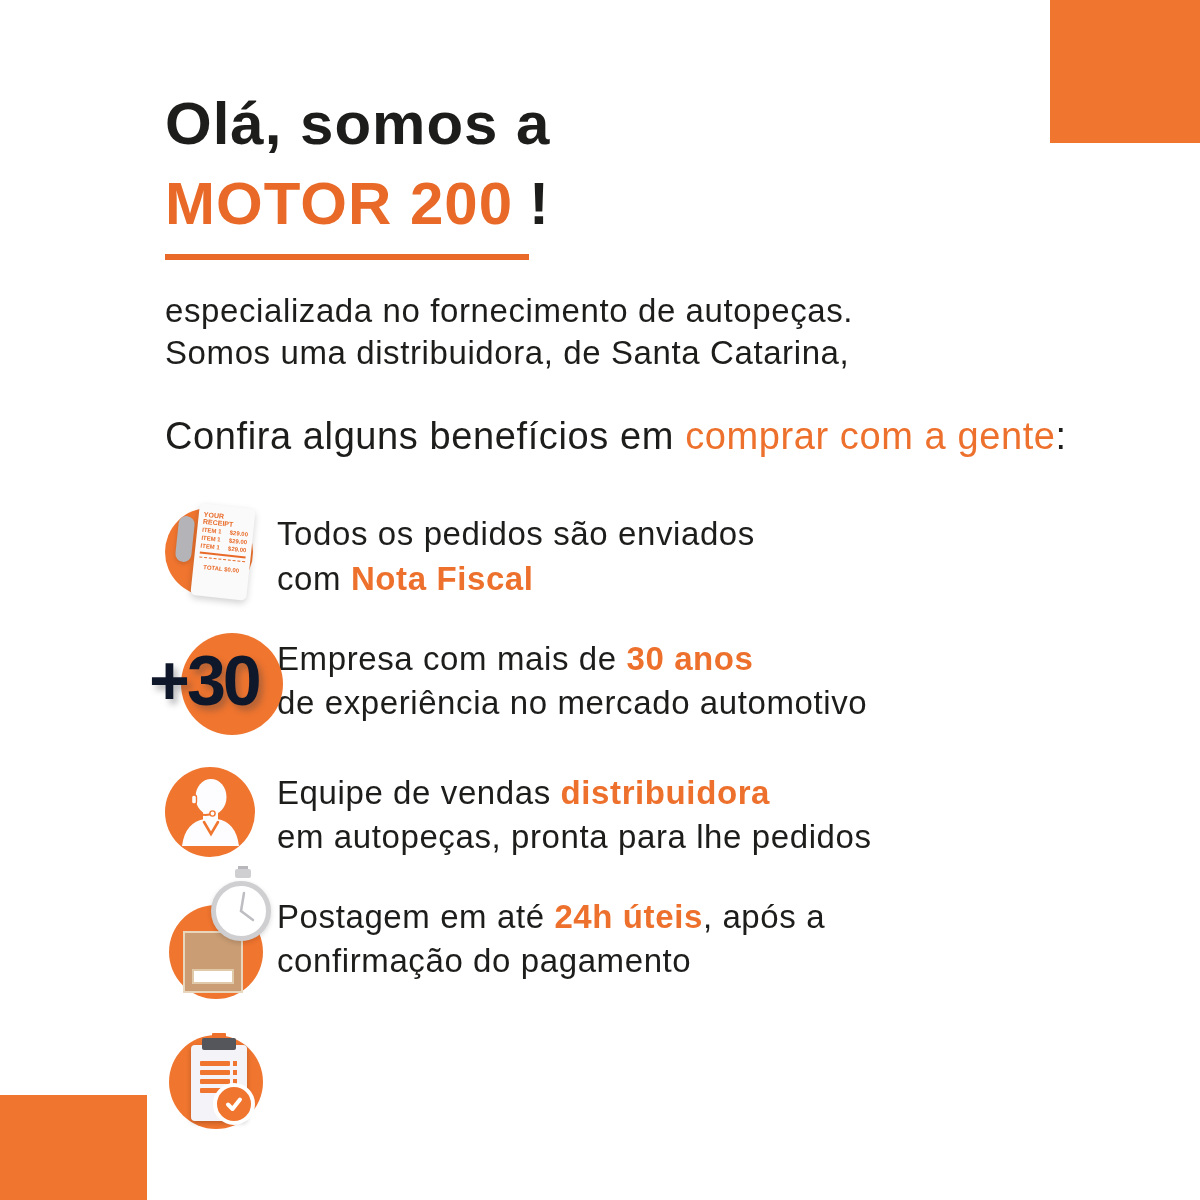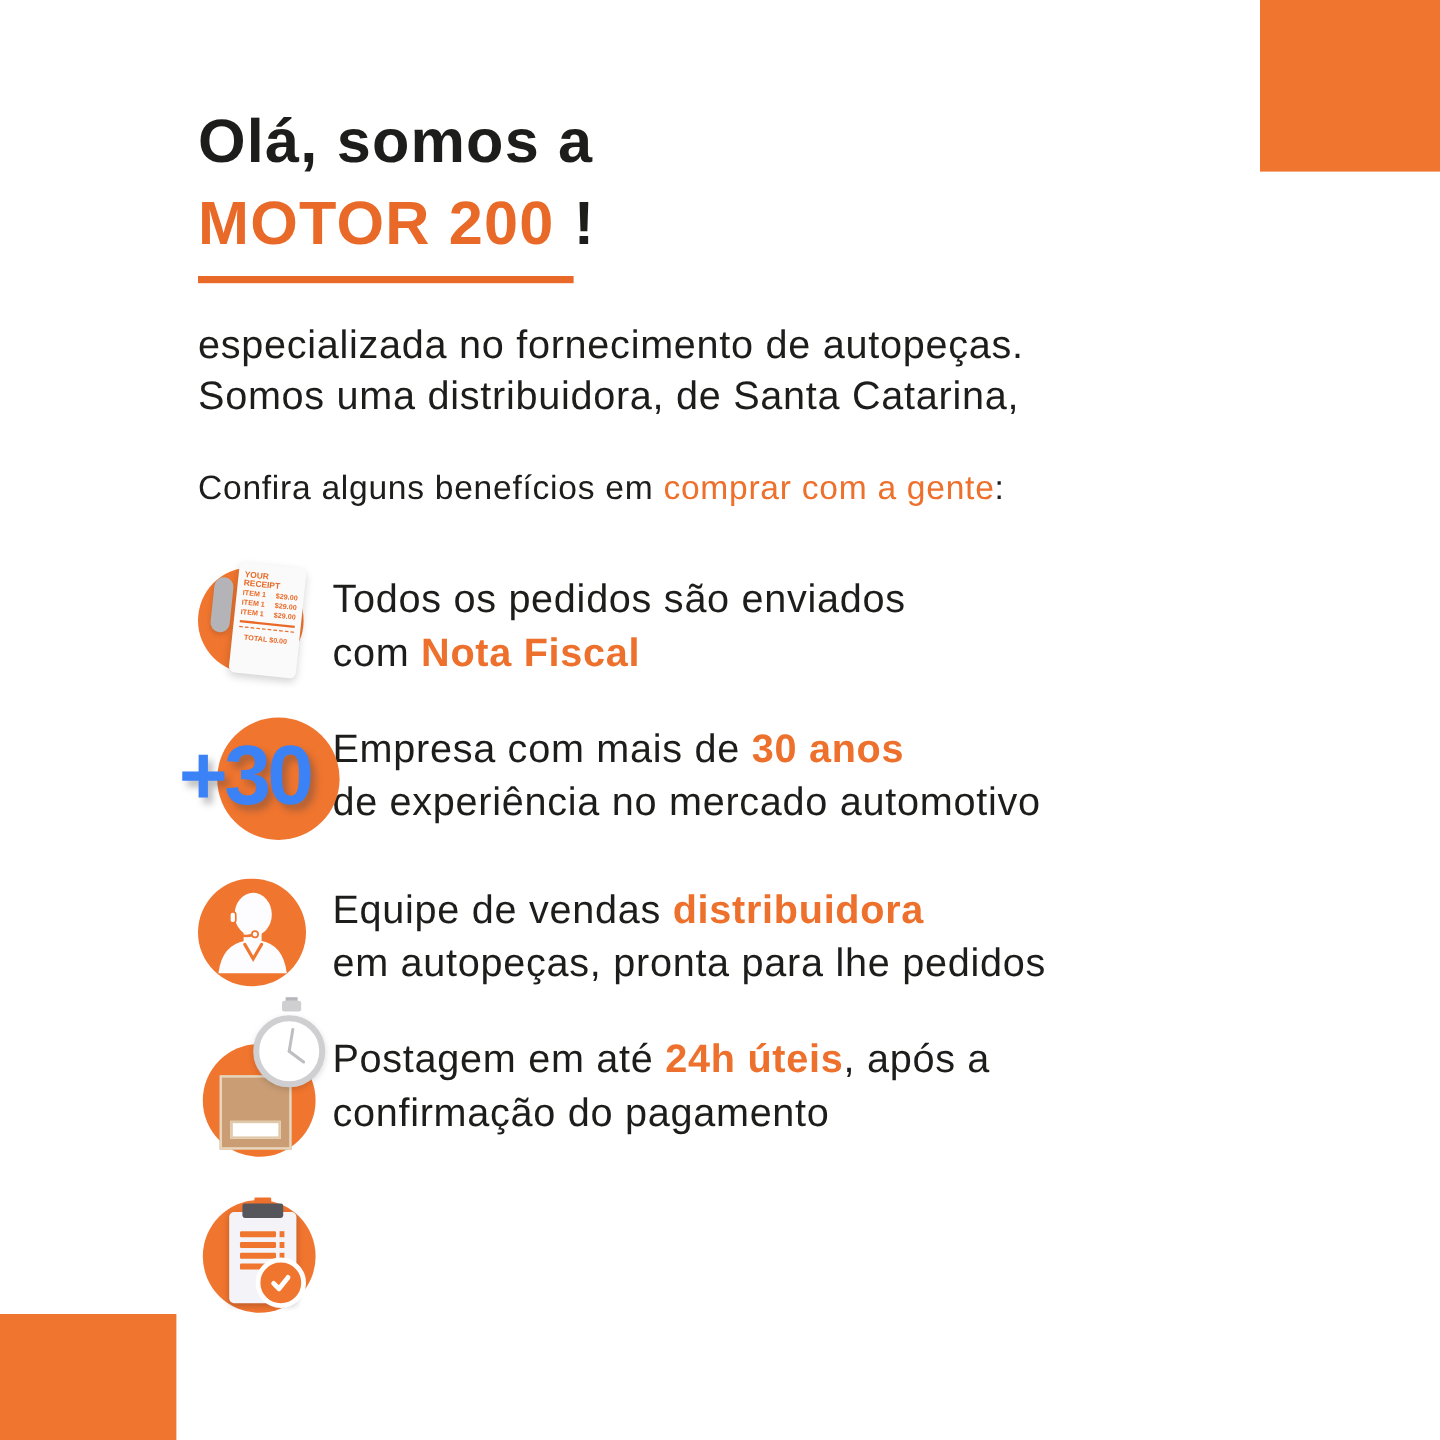--- a/index.html
+++ b/index.html
@@ -5,29 +5,29 @@
   html,body{margin:0;padding:0;background:#fff;}
   .canvas{position:relative;width:1200px;height:1200px;background:#ffffff;overflow:hidden;
           font-family:"Liberation Sans", sans-serif;color:#1D1D1B;}
   .corner{position:absolute;background:#F0752F;}
   .corner.tr{top:0;right:0;width:150px;height:143px;}
   .corner.bl{bottom:0;left:0;width:147px;height:105px;}
 
   .content{position:absolute;left:165px;top:84px;width:930px;}
 
   
-  .title{font-size:51px;font-weight:800;line-height:1.33;letter-spacing:1px;margin:0;}
+  .title{font-size:60px;font-weight:800;line-height:1.33;letter-spacing:1px;margin:0;}
   .title .brand{color:#E96A28;display:inline-block;border-bottom:6px solid #E96A28;
                 padding:0 16px 10px 0;}
   .title .bang{color:#1D1D1B;}
 
   
   .intro{margin:30px 0 0 0;font-size:33px;line-height:1.3;letter-spacing:0.6px;}
   .intro span{display:block;}
-  .lead{margin:40px 0 0 0;font-size:28px;letter-spacing:0.6px;}
+  .lead{margin:40px 0 0 0;font-size:38px;letter-spacing:0.6px;}
   .hl{color:#ED702D;font-weight:700;}
   .lead .hl{font-weight:400;}
 
   
   .benefits{margin-top:50px;display:flex;flex-direction:column;gap:32px;}
   .row{display:flex;align-items:flex-start;}
   .iconwrap{width:112px;flex:0 0 112px;position:relative;}
   .btext{font-size:33px;line-height:1.34;letter-spacing:0.6px;padding-top:4px;}
   .btext span{white-space:pre-wrap;}
   .bline{display:block;}
@@ -43,21 +43,21 @@
      border-radius:8px;transform:rotate(6deg);box-shadow:0 2px 4px rgba(0,0,0,.15);}
   .r-head{font-size:7px;font-weight:700;color:#E96A28;letter-spacing:0;}
   .r-row{display:flex;justify-content:space-between;font-size:6px;font-weight:700;color:#E96A28;margin-top:2px;}
   .r-line{border-top:2px solid #E96A28;margin-top:3px;}
   .r-dash{border-top:1px dashed #E96A28;margin-top:3px;}
   .r-total{font-size:6px;font-weight:700;color:#E96A28;text-align:center;margin-top:6px;}
 
   
   .icon-plus30{height:102px;}
   .badge-circle{position:absolute;left:16px;top:0;width:102px;height:102px;border-radius:50%;background:#F0752F;}
-  .badge-text{position:absolute;left:-16px;top:8px;font-size:70px;font-weight:800;color:#3b82f6;
+  .badge-text{position:absolute;left:-16px;top:8px;font-size:70px;font-weight:800;color:#0f172a;
      letter-spacing:-3px;text-shadow:4px 5px 6px rgba(60,60,70,.35);text-align:center;}
 
   
   .icon-agent{height:92px;}
 
   
   .icon-ship{height:110px;}
   .ship-circle{position:absolute;left:4px;top:14px;width:94px;height:94px;border-radius:50%;background:#F0752F;}
   .ship-box{position:absolute;left:18px;top:40px;width:60px;height:62px;background:#CA9D74;
      border:2px solid #E8D7BD;box-sizing:border-box;}

